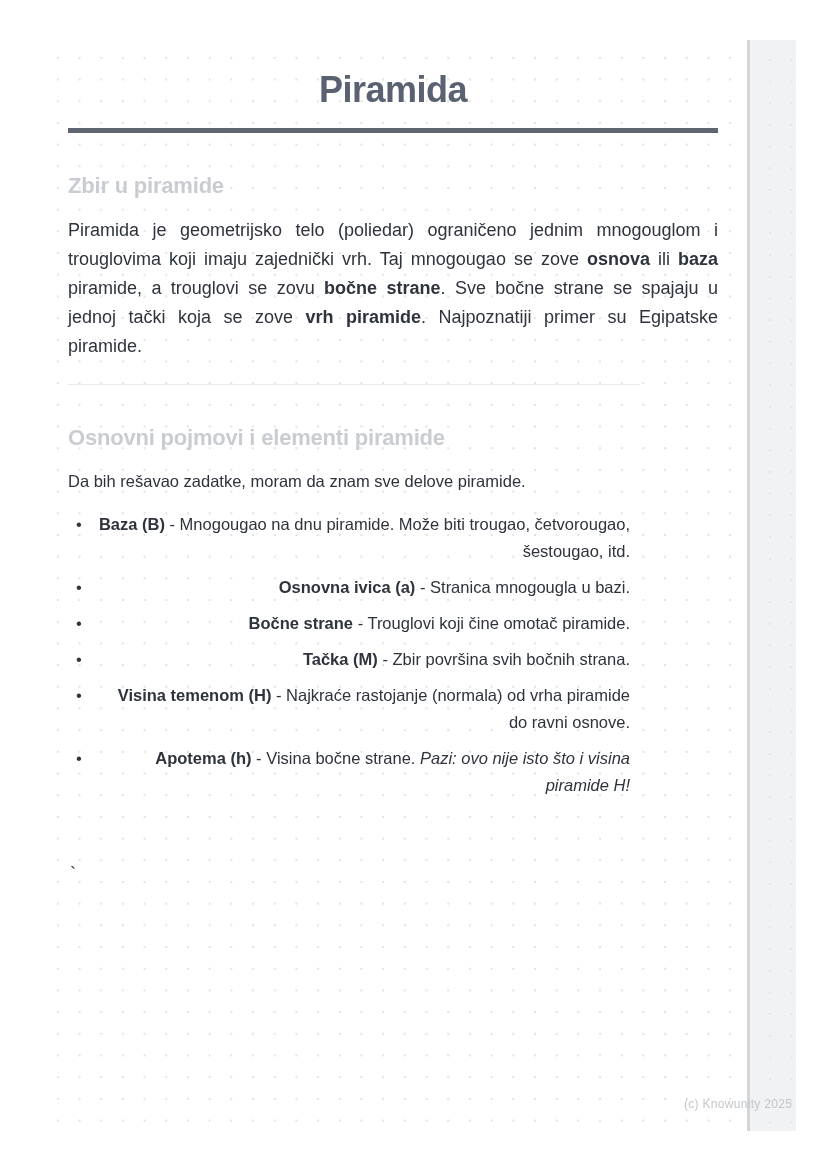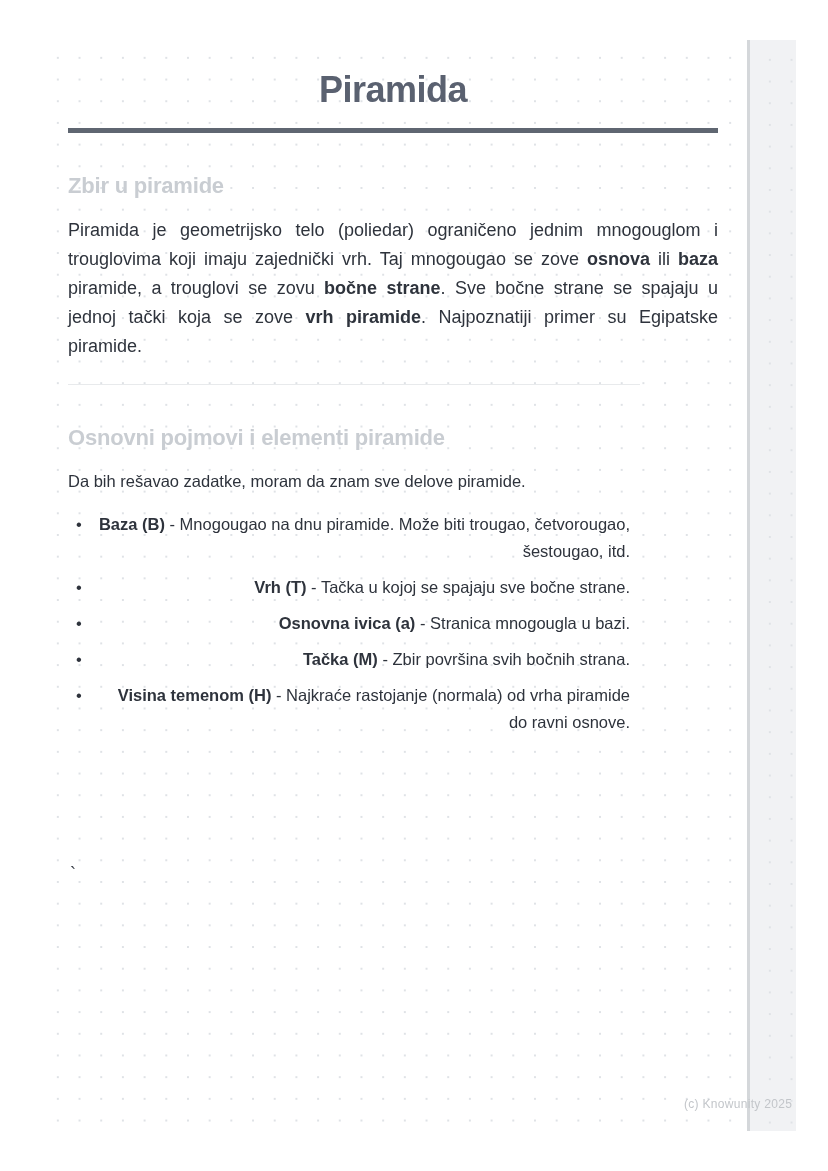--- a/index.html
+++ b/index.html
@@ -97,23 +97,24 @@
   <p class="body-paragraph"><span>Piramida je geometrijsko telo (poliedar) ograničeno jednim mnogouglom i trouglovima koji imaju zajednički vrh. Taj mnogougao se zove </span><span class="b">osnova</span><span> ili </span><span class="b">baza</span><span> piramide, a trouglovi se zovu </span><span class="b">bočne strane</span><span>. Sve bočne strane se spajaju u jednoj tački koja se zove </span><span class="b">vrh piramide</span><span>. Najpoznatiji primer su Egipatske piramide.</span></p>
 
   <hr class="light-divider">
 
   <h2 class="section-heading">Osnovni pojmovi i elementi piramide</h2>
 
   <p class="intro-paragraph">Da bih rešavao zadatke, moram da znam sve delove piramide.</p>
 
   <ul class="term-list">
     <li><span class="term">Baza (B)</span><span> - Mnogougao na dnu piramide. Može biti trougao, četvorougao, šestougao, itd.</span></li>
-    <li><span class="term">Vrh (T)</span><span> - Tačka u kojoj se spajaju sve bočne strane.</span></li>
     <li><span class="term">Osnovna ivica (a)</span><span> - Stranica mnogougla u bazi.</span></li>
+    <li><span class="term">Bočne strane</span><span> - Trouglovi koji čine omotač piramide.</span></li>
     <li><span class="term">Tačka (M)</span><span> - Zbir površina svih bočnih strana.</span></li>
     <li><span class="term">Visina temenom (H)</span><span> - Najkraće rastojanje (normala) od vrha piramide do ravni osnove.</span></li>
+    <li><span class="term">Apotema (h)</span><span> - Visina bočne strane. </span><span class="italic-note">Pazi: ovo nije isto što i visina piramide H!</span></li>
   </ul>
 
 </div>
 
 <div id="stray-mark">`</div>
 
 <div id="page-footer">(c) Knowunity 2025</div>
 
 </body></html>

